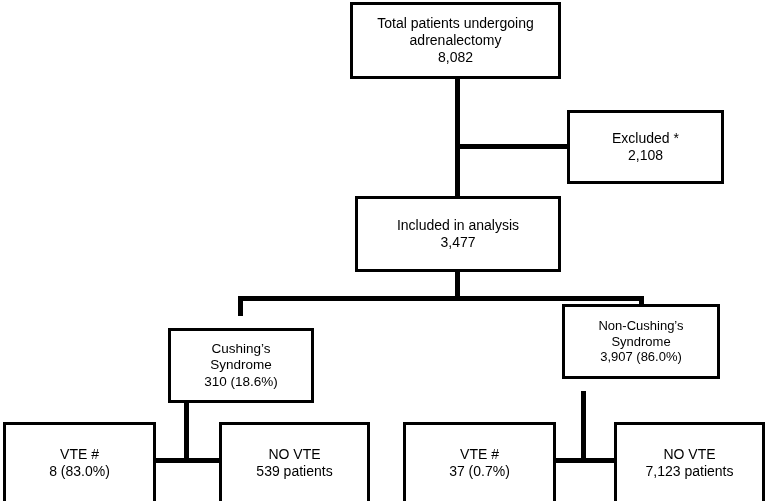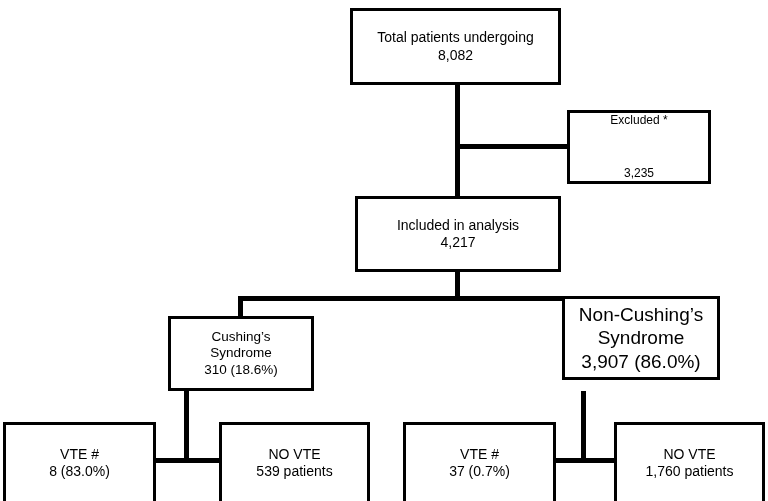--- a/index.html
+++ b/index.html
@@ -34,25 +34,25 @@
     white-space: nowrap;
   }
   
   .seg {
     position: absolute;
     background: #000000;
     z-index: 1;
   }
 
   
-  #n-total     { left: 350px; top: 8px;   width: 211px; height: 77px;  font-size: 14px; }
-  #n-excluded  { left: 567px; top: 110px; width: 144px; height: 74px;  font-size: 12px; justify-content: space-between; }
+  #n-total     { left: 350px; top: 2px;   width: 211px; height: 77px;  font-size: 14px; }
+  #n-excluded  { left: 567px; top: 110px; width: 157px; height: 74px;  font-size: 14px; }
   #n-included  { left: 355px; top: 196px; width: 206px; height: 76px;  font-size: 14px; }
-  #n-cushing   { left: 168px; top: 316px; width: 146px; height: 75px;  font-size: 13.5px; }
-  #n-noncush   { left: 562px; top: 296px; width: 158px; height: 84px;  font-size: 19px; }
+  #n-cushing   { left: 168px; top: 328px; width: 146px; height: 75px;  font-size: 13.5px; }
+  #n-noncush   { left: 562px; top: 304px; width: 158px; height: 75px;  font-size: 13px; }
   #n-vte-c     { left: 3px;   top: 422px; width: 153px; height: 82px;  font-size: 14px; }
   #n-novte-c   { left: 219px; top: 422px; width: 151px; height: 82px;  font-size: 14px; }
   #n-vte-nc    { left: 403px; top: 422px; width: 153px; height: 82px;  font-size: 14px; }
   #n-novte-nc  { left: 614px; top: 422px; width: 151px; height: 82px;  font-size: 14px; }
 </style>
 </head>
 <body>
 
 <div id="flowchart">
 
@@ -66,31 +66,32 @@
   <div class="seg" style="left:639px; top:296px; width:5px; height:20px;"></div>
 
   <div class="seg" style="left:184px; top:391px; width:5px; height:72px;"></div>
   <div class="seg" style="left:156px; top:458px; width:63px; height:5px;"></div>
 
   <div class="seg" style="left:581px; top:391px; width:5px; height:72px;"></div>
   <div class="seg" style="left:556px; top:458px; width:58px; height:5px;"></div>
 
   <div class="node" id="n-total">
     <span class="ln">Total patients undergoing</span>
+    <span class="ln">adrenalectomy</span>
     <span class="ln">8,082</span>
   </div>
 
   <div class="node" id="n-excluded">
     <span class="ln">Excluded *</span>
-    <span class="ln">3,235</span>
+    <span class="ln">2,108</span>
   </div>
 
   <div class="node" id="n-included">
     <span class="ln">Included in analysis</span>
-    <span class="ln">4,217</span>
+    <span class="ln">3,477</span>
   </div>
 
   <div class="node" id="n-cushing">
     <span class="ln">Cushing’s</span>
     <span class="ln">Syndrome</span>
     <span class="ln">310 (18.6%)</span>
   </div>
 
   <div class="node" id="n-noncush">
     <span class="ln">Non-Cushing’s</span>
@@ -108,16 +109,16 @@
     <span class="ln">539 patients</span>
   </div>
 
   <div class="node" id="n-vte-nc">
     <span class="ln">VTE #</span>
     <span class="ln">37 (0.7%)</span>
   </div>
 
   <div class="node" id="n-novte-nc">
     <span class="ln">NO VTE</span>
-    <span class="ln">1,760 patients</span>
+    <span class="ln">7,123 patients</span>
   </div>
 
 </div>
 
 </body></html>

